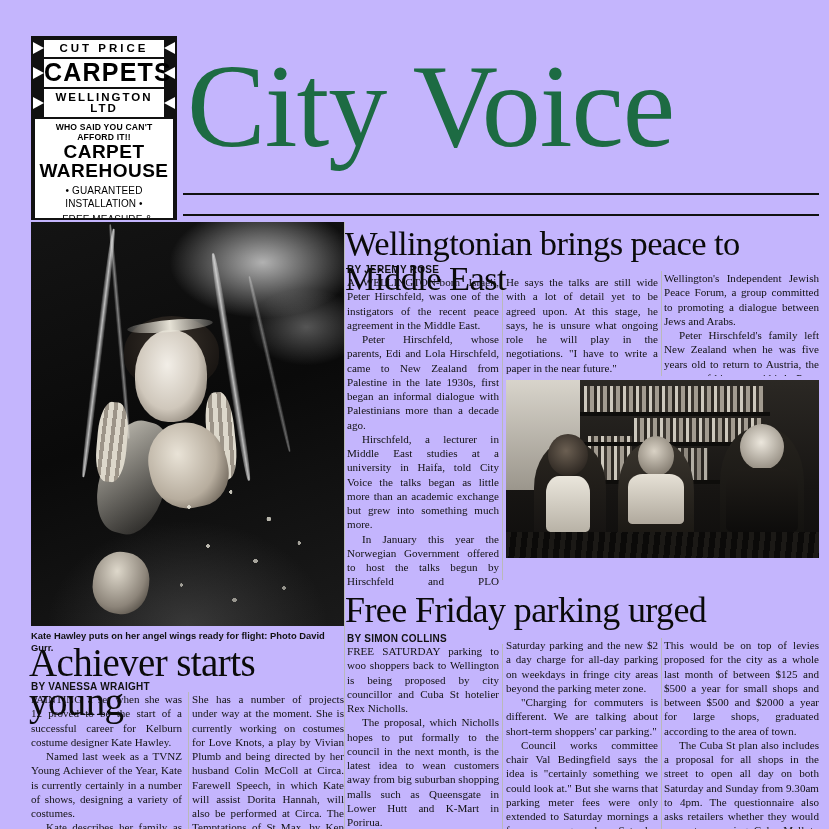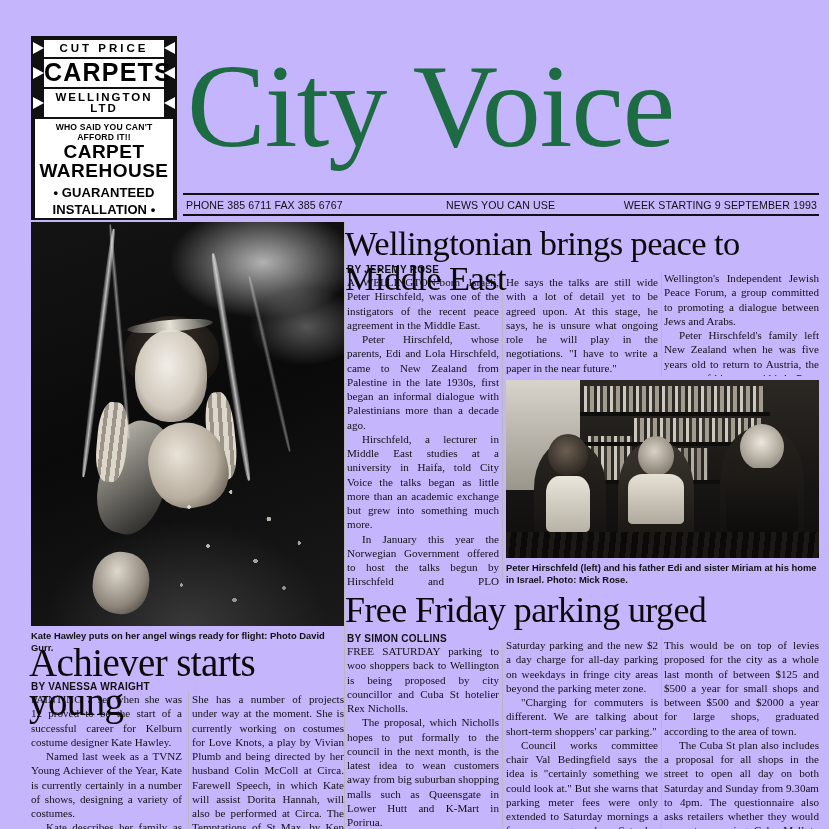--- a/index.html
+++ b/index.html
@@ -36,21 +36,21 @@
   .ad-cutprice{font-size:11.5px;letter-spacing:3px;padding:3px 0 2px;}
   .ad-carpets{font-size:25px;letter-spacing:1.2px;padding:1px 0 2px;}
   .ad-welltd{font-size:11.5px;letter-spacing:2px;padding:3px 0 2px;}
 
   .ad-white{
     background:#fff;margin:2px 2px;padding:3px 2px 10px;
     text-align:center;font-family:"Liberation Sans", sans-serif;color:#000;
   }
   .ad-whosaid{font-size:8.6px;font-weight:bold;letter-spacing:.2px;}
   .ad-cw{font-size:19px;font-weight:bold;line-height:.98;letter-spacing:.5px;margin-top:1px;}
-  .ad-bullets{font-size:13px;font-weight:bold;line-height:1.32;margin-top:3px;letter-spacing:.1px;}
+  .ad-bullets{font-size:10px;font-weight:normal;line-height:1.32;margin-top:3px;letter-spacing:.1px;}
 
   
   .masthead{
     position:absolute;left:183px;top:31px;width:636px;height:152px;
     display:flex;align-items:center;justify-content:flex-start;
   }
   .masthead .wordmark{
     font-family:"Liberation Serif", serif;
     font-size:118px;line-height:.92;
     color:#1d6b43;
@@ -252,25 +252,20 @@
       <div class="ad-bullets">• VINYL •</div>
     </div>
 
   </div>
 
   <div class="masthead">
     <div class="wordmark">City Voice</div>
   </div>
 
   <div class="inforule-top"></div>
-  <div class="infostrip">
-    <div class="i1">PHONE 385 6711  FAX 385 6767</div>
-    <div class="i2">NEWS YOU CAN USE</div>
-    <div class="i3">WEEK STARTING 9 SEPTEMBER 1993</div>
-  </div>
   <div class="inforule-bot"></div>
 
   <div class="vrule" style="left:344px;top:222px;height:607px;"></div>
   <div class="vrule" style="left:502px;top:275px;height:305px;"></div>
   <div class="vrule" style="left:661px;top:271px;height:105px;"></div>
   <div class="vrule" style="left:188px;top:692px;height:137px;"></div>
   <div class="vrule" style="left:502px;top:644px;height:185px;"></div>
   <div class="vrule" style="left:661px;top:638px;height:191px;"></div>
 
   <div class="kate-photo">
@@ -336,21 +331,20 @@
     <div class="person p2">
         <div class="head"></div>
         <div class="shirt"></div>
       </div>
     <div class="person p3">
         <div class="head"></div>
         <div class="shirt"></div>
       </div>
     <div class="floor"></div>
   </div>
-  <div class="photo-caption hirsch-caption">Peter Hirschfeld (left) and his father Edi and sister Miriam at his home in Israel. Photo: Mick Rose.</div>
 
   <div class="headline fs-headline">Free Friday parking urged</div>
   <div class="byline fs-byline">BY SIMON COLLINS</div>
   <div class="bodycol fs-c1">
       <p class="lead">FREE SATURDAY parking to woo shoppers back to Wellington is being proposed by city councillor and Cuba St hotelier Rex Nicholls.</p>
       <p>The proposal, which Nicholls hopes to put formally to the council in the next month, is the latest idea to wean customers away from big suburban shopping malls such as Queensgate in Lower Hutt and K-Mart in Porirua.</p>
     </div>
   <div class="bodycol fs-c2">
       <p class="lead">Saturday parking and the new $2 a day charge for all-day parking on weekdays in fringe city areas beyond the parking meter zone.</p>
       <p>"Charging for commuters is different. We are talking about short-term shoppers' car parking."</p>

